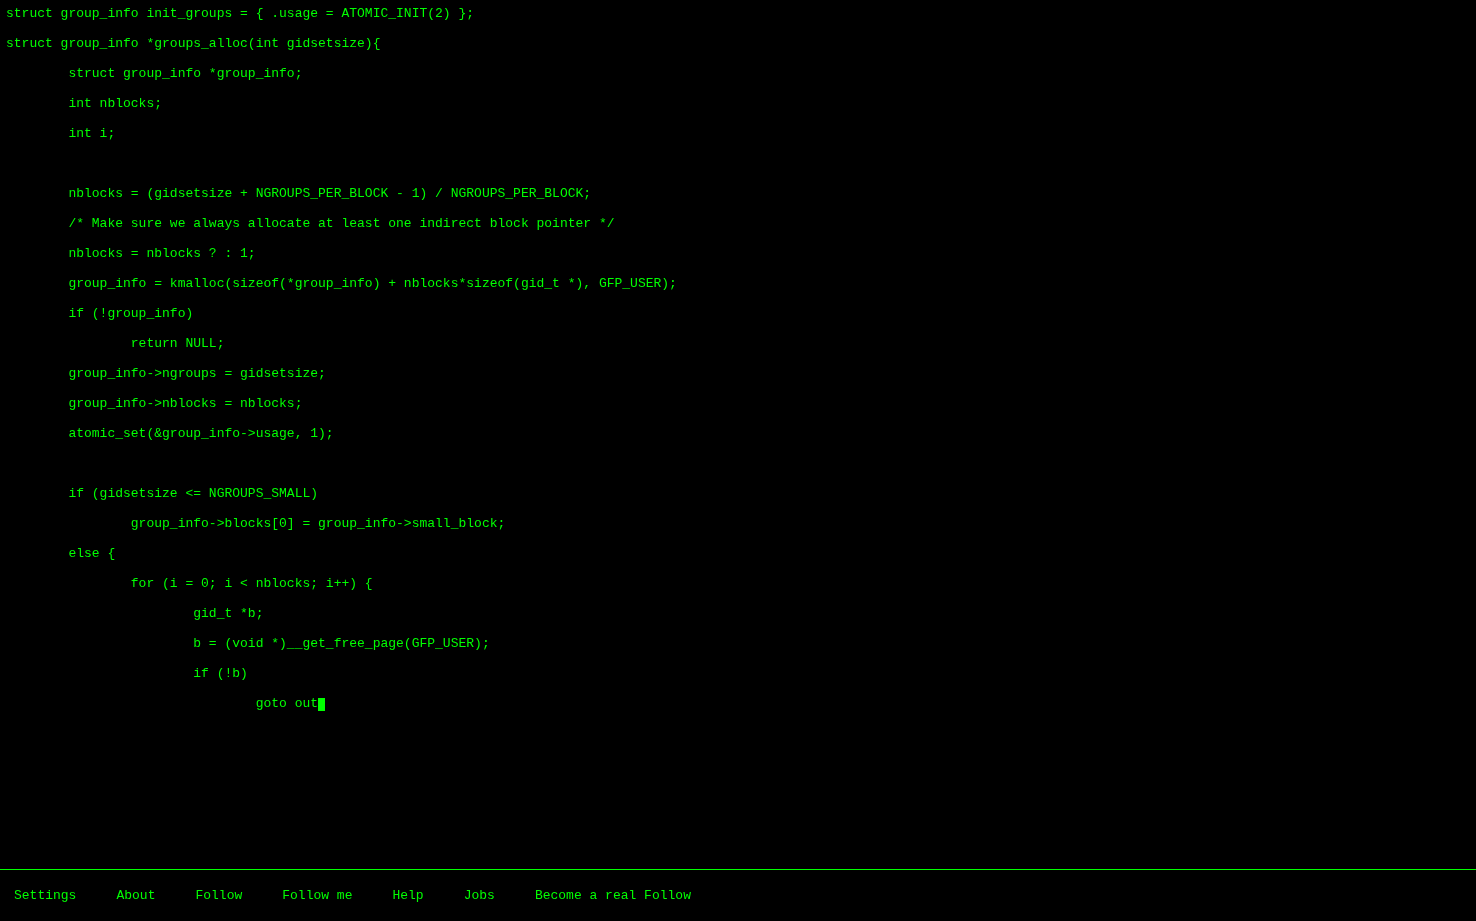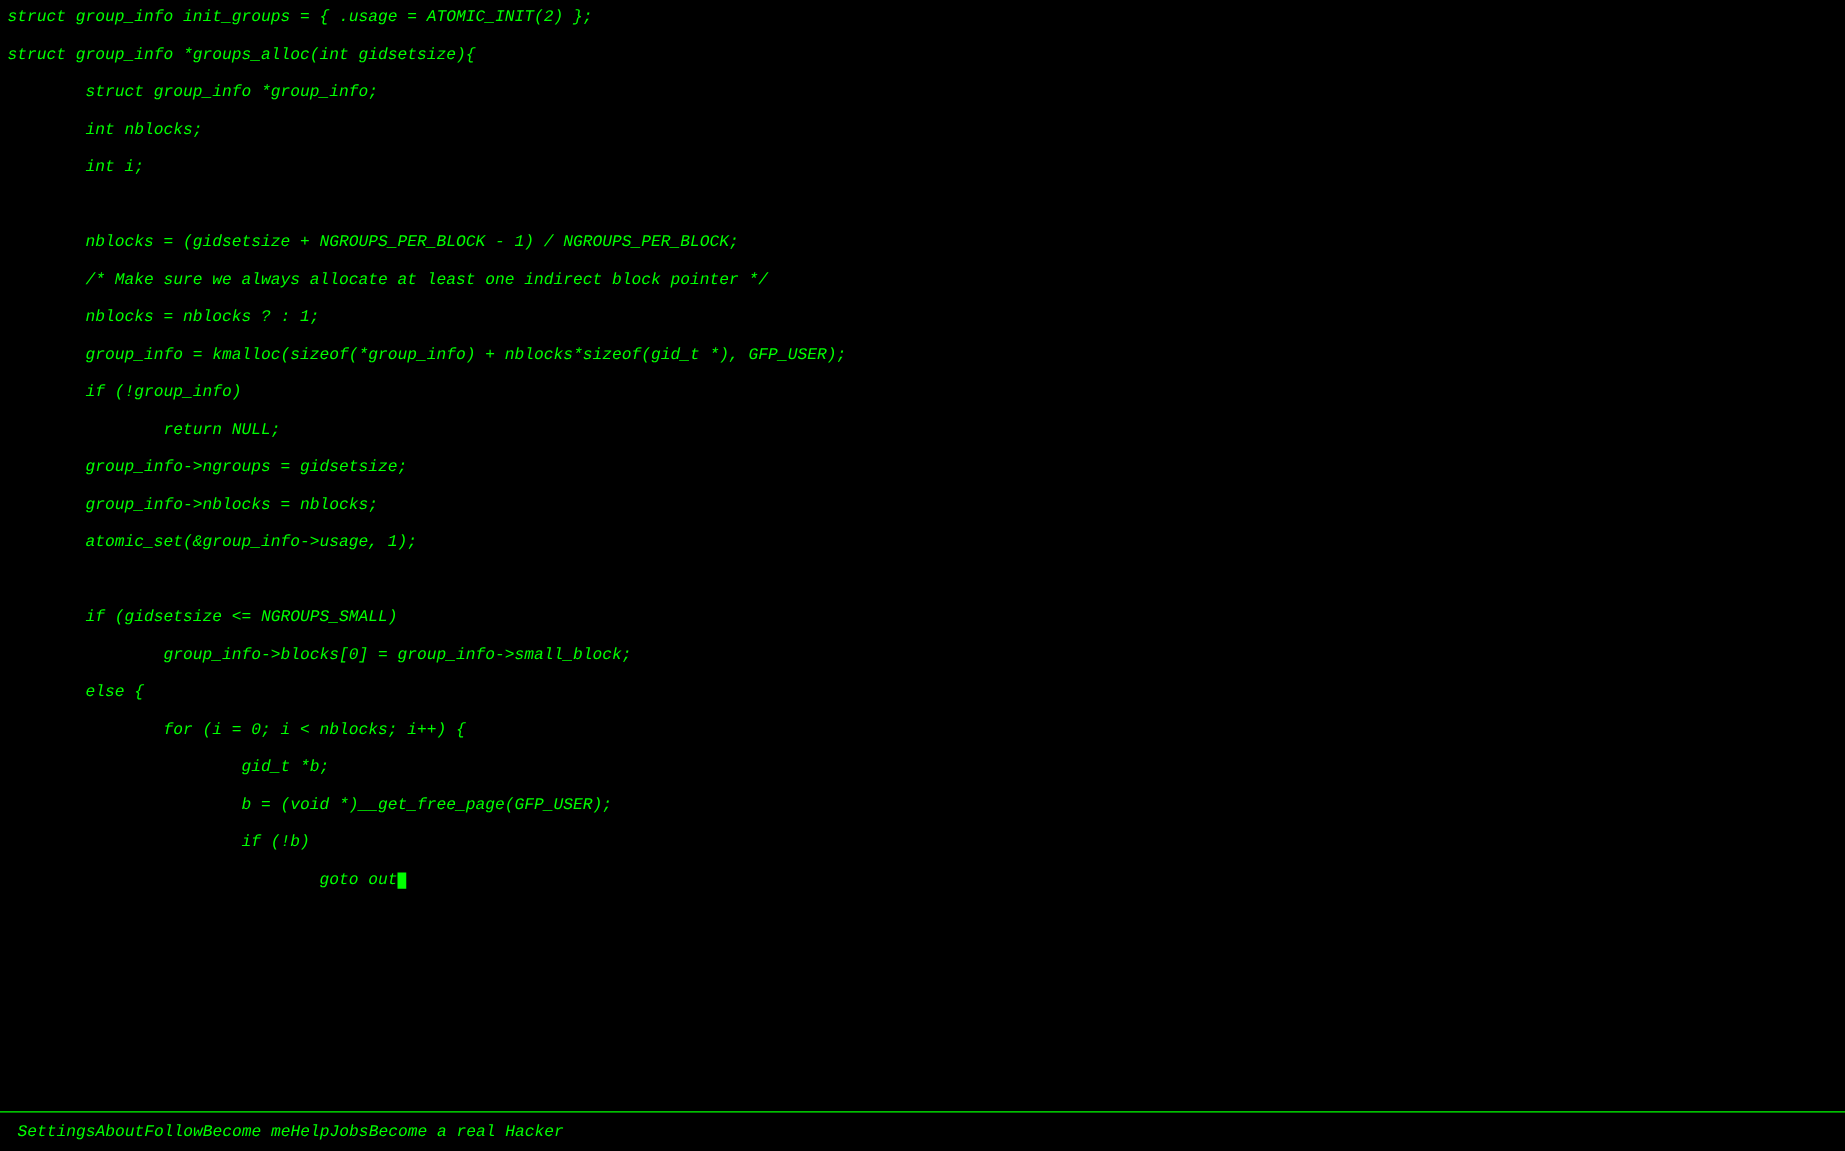--- a/index.html
+++ b/index.html
@@ -1,19 +1,18 @@
 <!DOCTYPE html>
 <html><head>
   <meta charset="utf-8">
   <style>
     * {
       margin: 0;
       padding: 0;
       box-sizing: border-box;
-      font-style: italic;
     }
     html, body {
       width: 100%;
       height: 100%;
       background: #000;
       color: #00ff00;
       font-family: 'Courier New', Courier, monospace;
       font-size: 13px;
       overflow: hidden;
     }
@@ -41,37 +40,38 @@
       height: 13px;
       background: #00ff00;
       vertical-align: text-bottom;
       animation: blink 1s step-start infinite;
     }
     @keyframes blink {
       50% { opacity: 0; }
     }
     .footer {
       border-top: 1px solid #00ff00;
-      padding: 8px 14px;
+      padding: 18px 14px;
       display: flex;
+      gap: 40px;
       align-items: flex-start;
     }
     .footer a {
       color: #00ff00;
       text-decoration: none;
       cursor: pointer;
     }
   </style>
 </head>
 <body>
 
 <div class="screen">
   <div class="code-area" id="code-area"><div class="code-line">struct group_info init_groups = { .usage = ATOMIC_INIT(2) };</div><div class="code-line"></div><div class="code-line">struct group_info *groups_alloc(int gidsetsize){</div><div class="code-line"></div><div class="code-line">        struct group_info *group_info;</div><div class="code-line"></div><div class="code-line">        int nblocks;</div><div class="code-line"></div><div class="code-line">        int i;</div><div class="code-line"></div><div class="code-line"></div><div class="code-line"></div><div class="code-line">        nblocks = (gidsetsize + NGROUPS_PER_BLOCK - 1) / NGROUPS_PER_BLOCK;</div><div class="code-line"></div><div class="code-line">        /* Make sure we always allocate at least one indirect block pointer */</div><div class="code-line"></div><div class="code-line">        nblocks = nblocks ? : 1;</div><div class="code-line"></div><div class="code-line">        group_info = kmalloc(sizeof(*group_info) + nblocks*sizeof(gid_t *), GFP_USER);</div><div class="code-line"></div><div class="code-line">        if (!group_info)</div><div class="code-line"></div><div class="code-line">                return NULL;</div><div class="code-line"></div><div class="code-line">        group_info-&gt;ngroups = gidsetsize;</div><div class="code-line"></div><div class="code-line">        group_info-&gt;nblocks = nblocks;</div><div class="code-line"></div><div class="code-line">        atomic_set(&amp;group_info-&gt;usage, 1);</div><div class="code-line"></div><div class="code-line"></div><div class="code-line"></div><div class="code-line">        if (gidsetsize &lt;= NGROUPS_SMALL)</div><div class="code-line"></div><div class="code-line">                group_info-&gt;blocks[0] = group_info-&gt;small_block;</div><div class="code-line"></div><div class="code-line">        else {</div><div class="code-line"></div><div class="code-line">                for (i = 0; i &lt; nblocks; i++) {</div><div class="code-line"></div><div class="code-line">                        gid_t *b;</div><div class="code-line"></div><div class="code-line">                        b = (void *)__get_free_page(GFP_USER);</div><div class="code-line"></div><div class="code-line">                        if (!b)</div><div class="code-line"></div><div class="code-line">                                goto out<span class="cursor"></span></div></div>
   <div class="footer">
     <a>Settings</a>
     <a>About</a>
     <a>Follow</a>
-    <a>Become me</a>
+    <a>Follow me</a>
     <a>Help</a>
     <a>Jobs</a>
-    <a>Become a real Hacker</a>
+    <a>Become a real Follow</a>
   </div>
 </div>
 
 </body></html>

